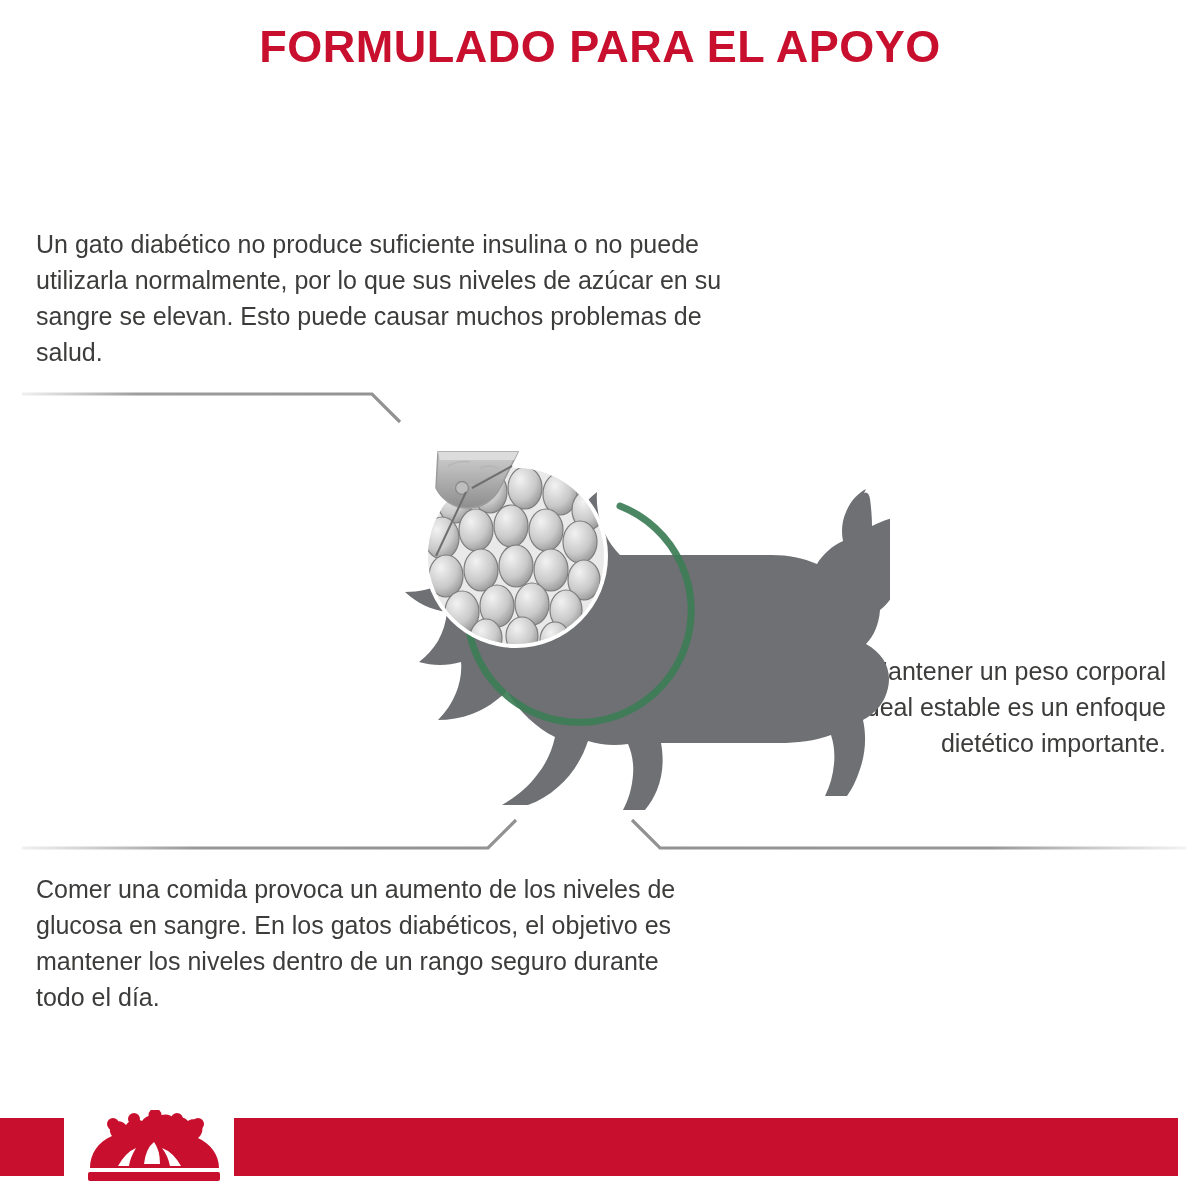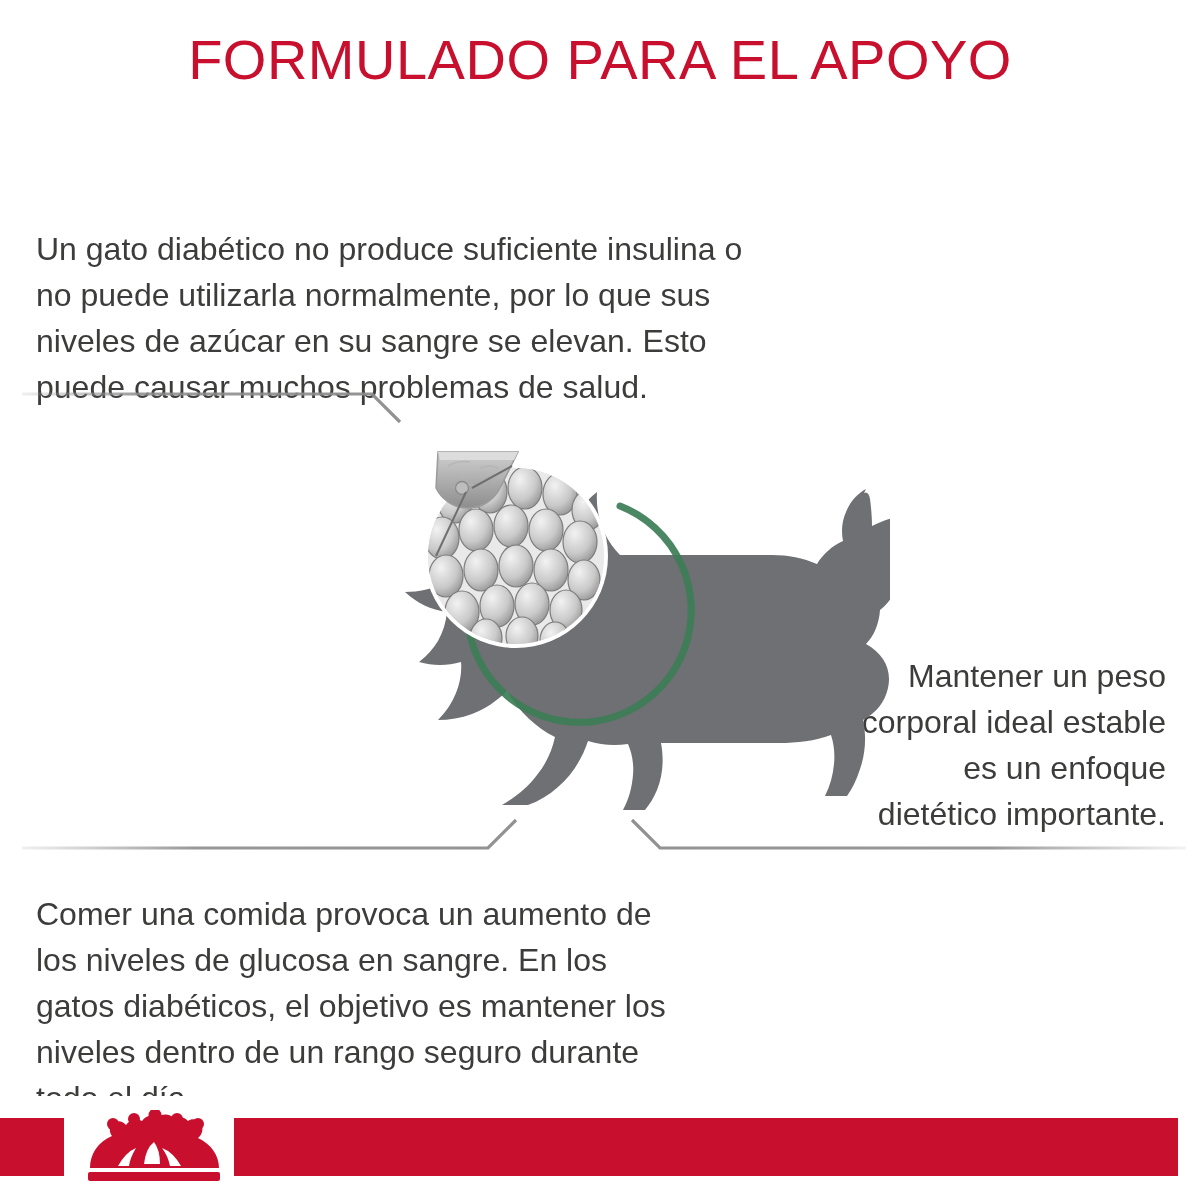--- a/index.html
+++ b/index.html
@@ -15,60 +15,59 @@
     width: 1200px;
     height: 1200px;
     background: #ffffff;
     overflow: hidden;
   }
 
   
   .title {
     position: absolute;
     left: 0;
-    top: 26px;
+    top: 20px;
     width: 1200px;
     text-align: center;
     color: #c8102e;
-    font-weight: normal;
-    font-size: 56px;
+    font-weight: bold;
+    font-size: 45px;
     line-height: 1.22;
     letter-spacing: 0.5px;
     text-transform: uppercase;
   }
   .title .line {
     display: block;
     white-space: nowrap;
   }
 
   
   .body-text {
     position: absolute;
     color: #3c3c3b;
-    font-size: 32px;
+    font-size: 25px;
     line-height: 1.44;
   }
   .text-top {
     left: 36px;
     top: 226px;
     width: 730px;
     text-align: left;
   }
   .text-right {
     right: 34px;
     top: 653px;
     width: 330px;
     text-align: right;
   }
   .text-bottom {
     left: 36px;
     top: 871px;
     width: 640px;
     text-align: left;
-    margin-top: 20px;
   }
 
   
   .connector {
     position: absolute;
   }
 
   
   .cat-wrap {
     position: absolute;

